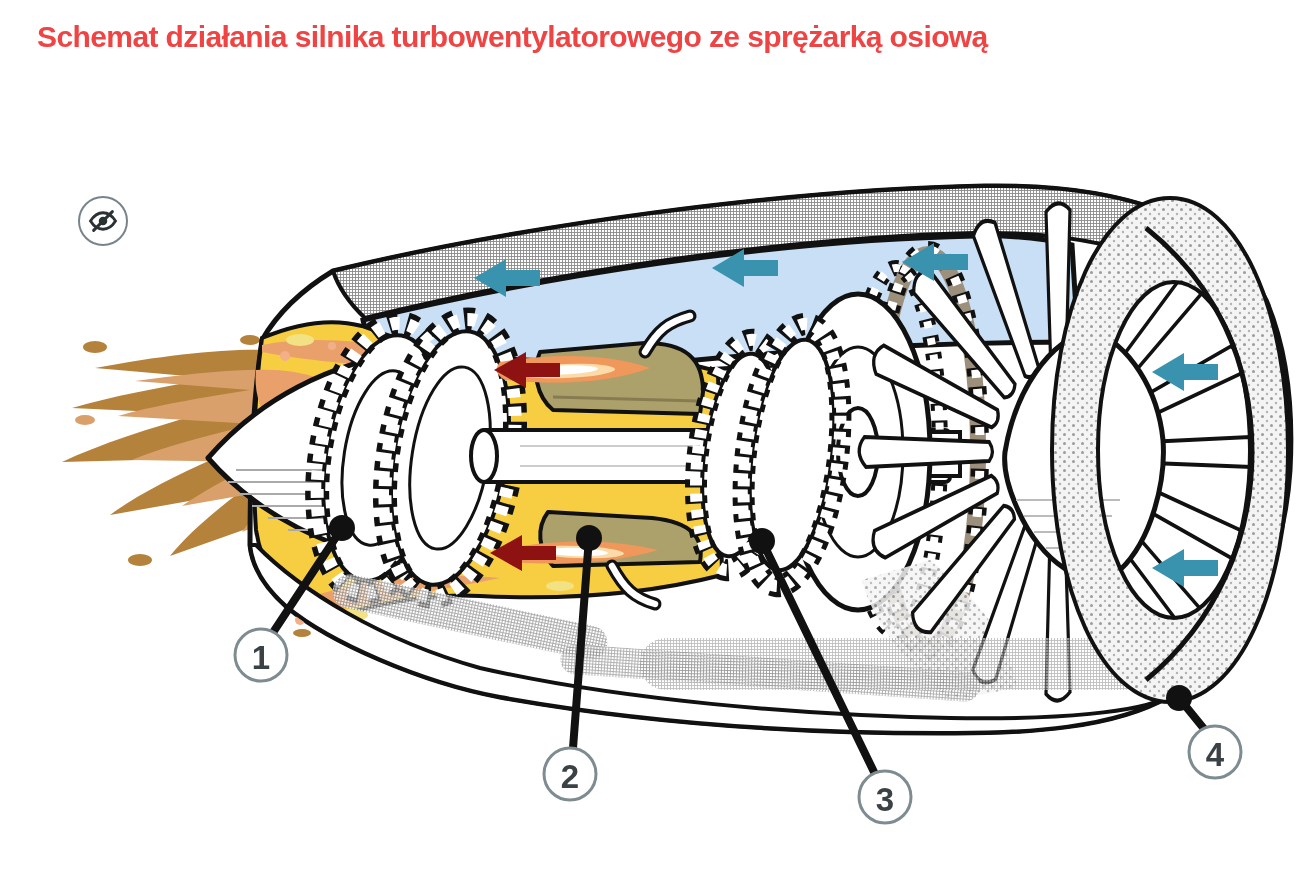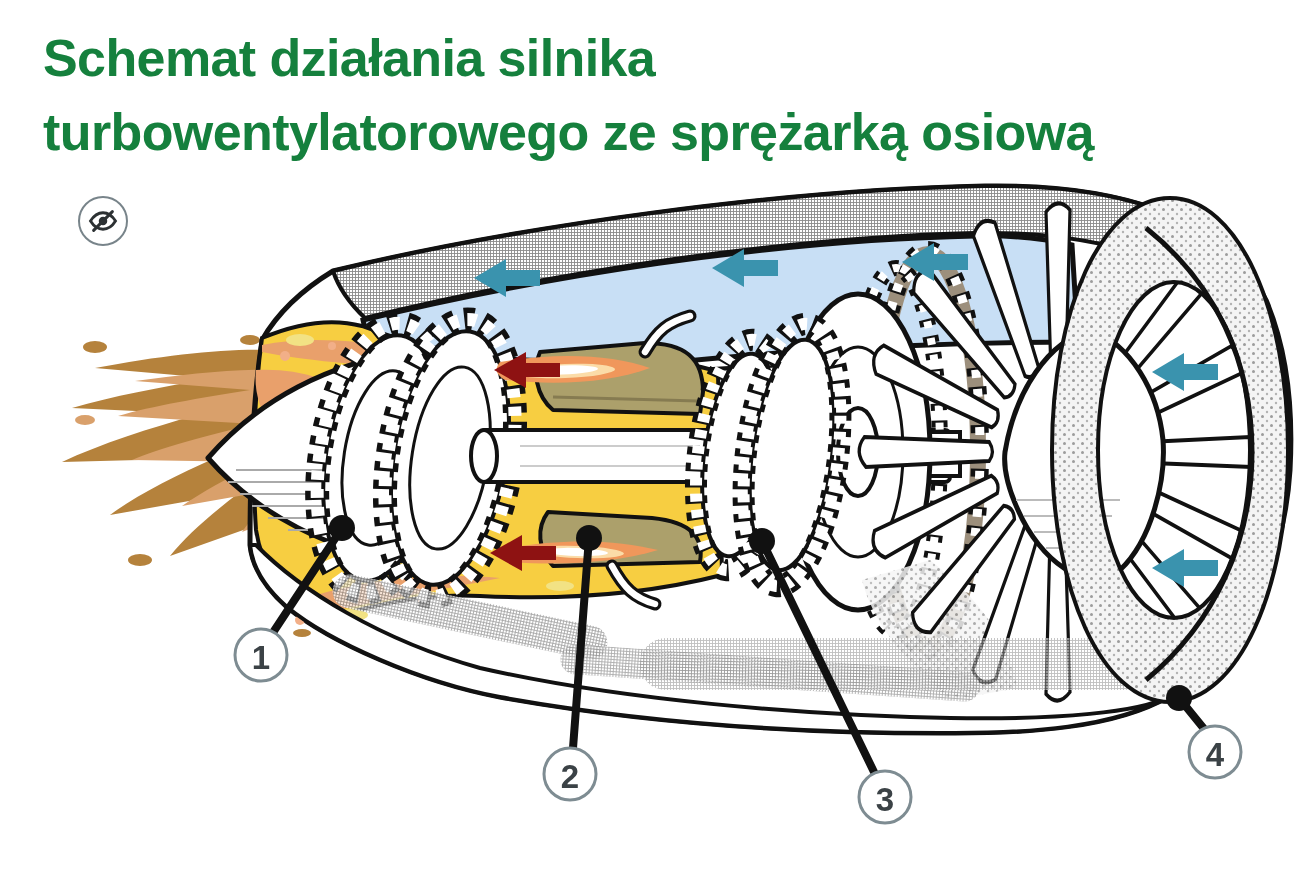--- a/index.html
+++ b/index.html
@@ -1,19 +1,19 @@
 <!DOCTYPE html>
 <html><head>
 <meta charset="utf-8">
 <style>
   html,body{margin:0;padding:0;background:#fff;}
   .stage{position:relative;width:1310px;height:872px;background:#ffffff;overflow:hidden;
          font-family:"Liberation Sans", sans-serif;}
-  .page-title{position:absolute;left:33px;top:12px;width:1140px;margin:10px;
-    font-size:52px;line-height:1.42;font-weight:700;letter-spacing:-0.6px;color:#15803d;}
+  .page-title{position:absolute;left:33px;top:12px;width:1140px;margin:4px;
+    font-size:30px;line-height:1.42;font-weight:700;letter-spacing:-0.6px;color:#ef4444;}
   .diagram-svg{position:absolute;left:0;top:0;width:1310px;height:872px;}
   .eye-btn{position:absolute;left:78px;top:196px;width:50px;height:50px;border-radius:50%;
     border:2.5px solid #78848a;background:#ffffff;display:flex;align-items:center;justify-content:center;
     cursor:pointer;padding:0;box-sizing:border-box;}
   .callout-num{font-size:33px;font-weight:600;fill:#3b4246;}
   text{font-family:"Liberation Sans", sans-serif;}
 </style>
 </head>
 <body>
 

